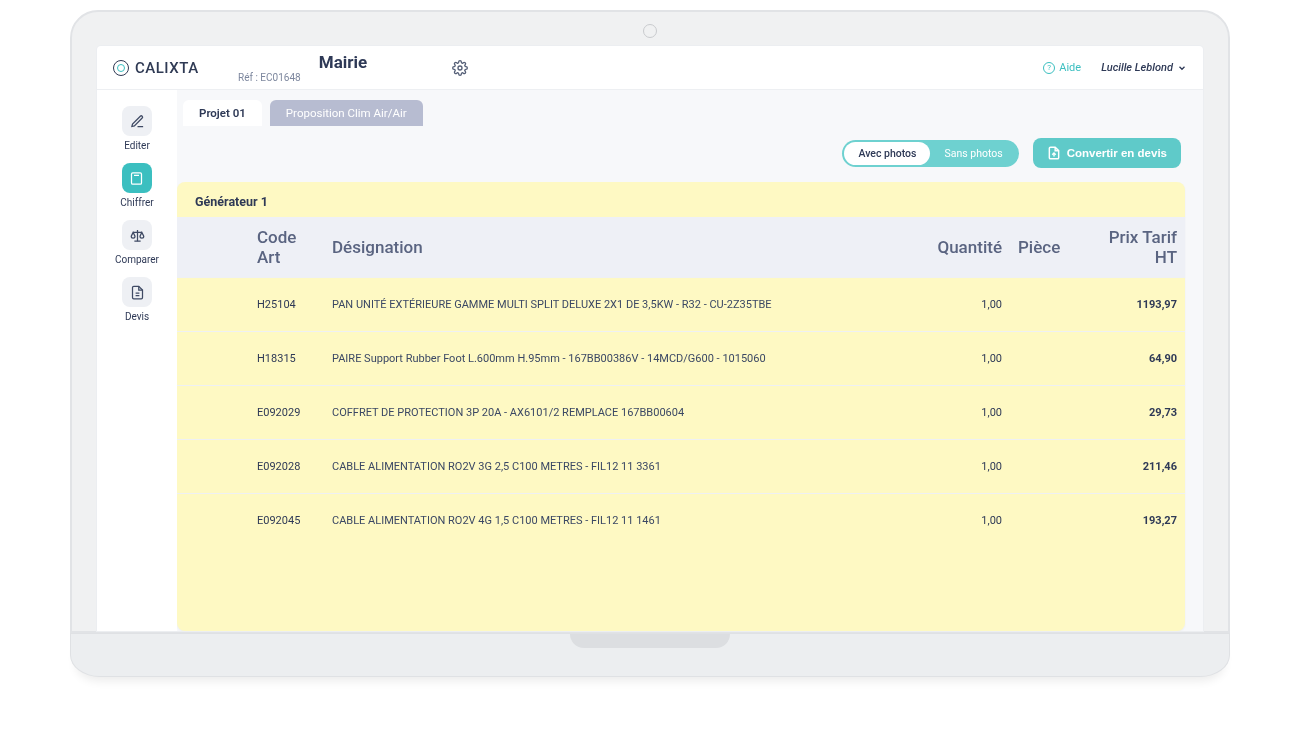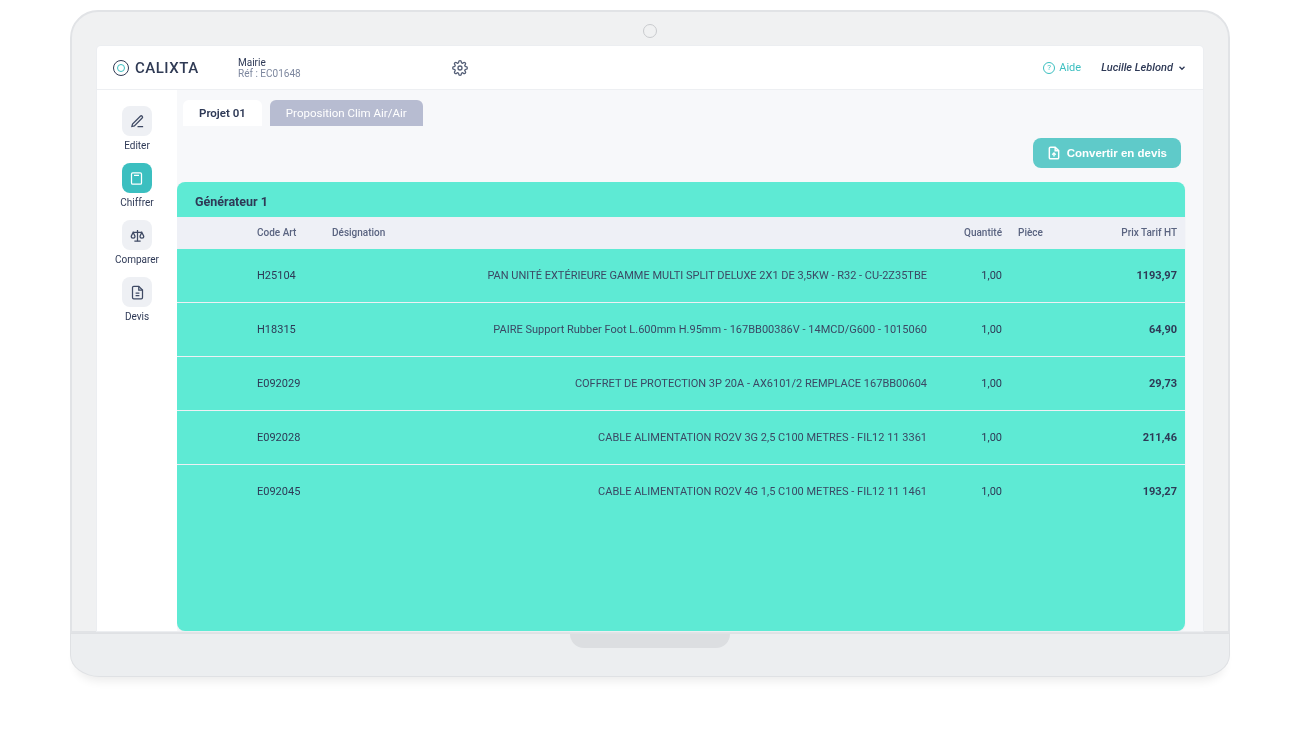--- a/index.html
+++ b/index.html
@@ -90,21 +90,21 @@
     font-weight: 500;
     letter-spacing: 0.5px;
     color:#2f3a54;
     text-transform: uppercase;
   }
   .proj-title-wrap {
     margin-left: 10px;
     flex-shrink:0;
     width: 210px;
   }
-  .proj-title { font-size:10px; font-weight:400; color:#2e3956;}
+  .proj-title { font-size:17px; font-weight:700; color:#2e3956;text-align:center;}
   .proj-ref   { font-size:10px; color:#7d879e;}
   .settings-btn { margin-left:4px; color:#555f77; cursor:pointer;}
   .main-tabs {
     display:flex;
     gap: 26px;
     margin-left: 36px;
     height:100%;
     align-items:flex-end;
     font-size:11.5px;
   }
@@ -204,52 +204,52 @@
     font-size:11.5px;
     font-weight:600;
     display:flex;
     align-items:center;
     gap:6px;
     cursor:pointer;
   }
 
   .table-card {
     margin-top: 14px;
-    background:#5eead4;
+    background:#fef9c3;
     border-radius:8px;
     flex:1;
     overflow:hidden;
     display:flex;
     flex-direction:column;
     box-shadow: 0 1px 2px rgba(40,50,80,0.05);
   }
   .section-title {
     font-size:12.5px;
     font-weight:700;
     color:#2e3956;
     padding:12px 18px 8px;
   }
   table { width:100%; border-collapse:collapse; font-size:11px; color:#2e3956;}
   thead th {
     background:#eef0f6;
     font-weight:500;
     color:#5a6481;
     text-align:left;
     padding:10px 8px;
-    font-size:10px;
+    font-size:17px;
   }
   thead th.num, tbody td.num { text-align:right; }
   tbody td {
     padding: 20px 8px;
     border-top:1px solid #eef0f4;
     vertical-align:middle;
   }
   tbody td.price { font-weight:700; text-align:right;}
   tbody td.code { color:#2e3956; }
-  tbody td.desc { color:#3b4864;text-align:right; }
+  tbody td.desc { color:#3b4864; }
   col.icon { width:72px;}
   col.code { width:75px;}
   col.desc { }
   col.qty  { width:75px;}
   col.piece{ width:80px;}
   col.price{ width:95px;}
   svg { display:block; }
 </style>
 </head>
 <body>
@@ -343,20 +343,24 @@
           </div>
         </div>
 
         <div class="main-area">
           <div class="sub-tabs">
             <div class="sub-tab active">Projet 01</div>
             <div class="sub-tab secondary">Proposition Clim Air/Air</div>
           </div>
 
           <div class="action-row">
+            <div class="pill-toggle">
+              <div class="pill-half active">Avec photos</div>
+              <div class="pill-half">Sans photos</div>
+            </div>
             <button class="convert-btn">
               <svg width="14" height="14" viewBox="0 0 24 24" fill="none" stroke="currentColor" stroke-width="2.5">
                   <path d="M14 2H6a2 2 0 0 0-2 2v16a2 2 0 0 0 2 2h12a2 2 0 0 0 2-2V8z"></path>
                   <polyline points="14 2 14 8 20 8"></polyline>
                   <polyline points="9 15 12 12 15 15"></polyline>
                   <line x1="12" y1="12" x2="12" y2="18"></line>
                 </svg>
               <span>Convertir en devis</span>
             </button>
           </div>

